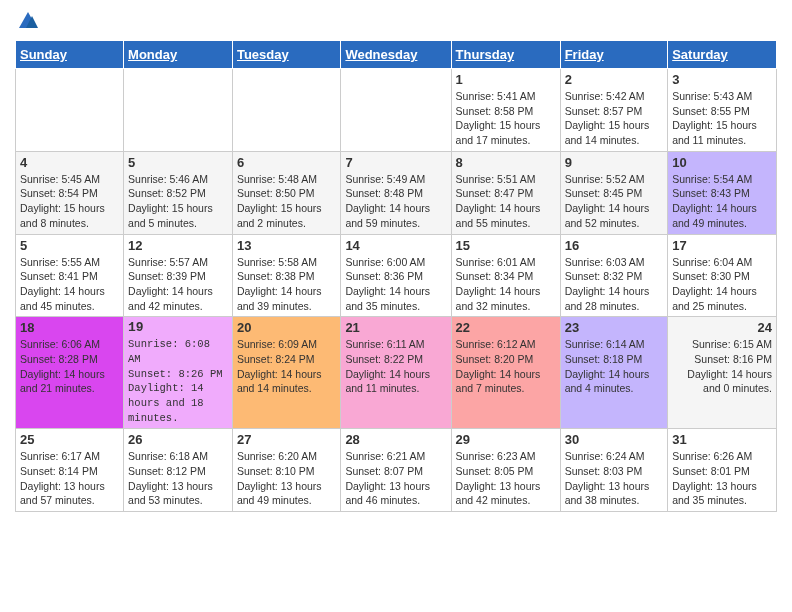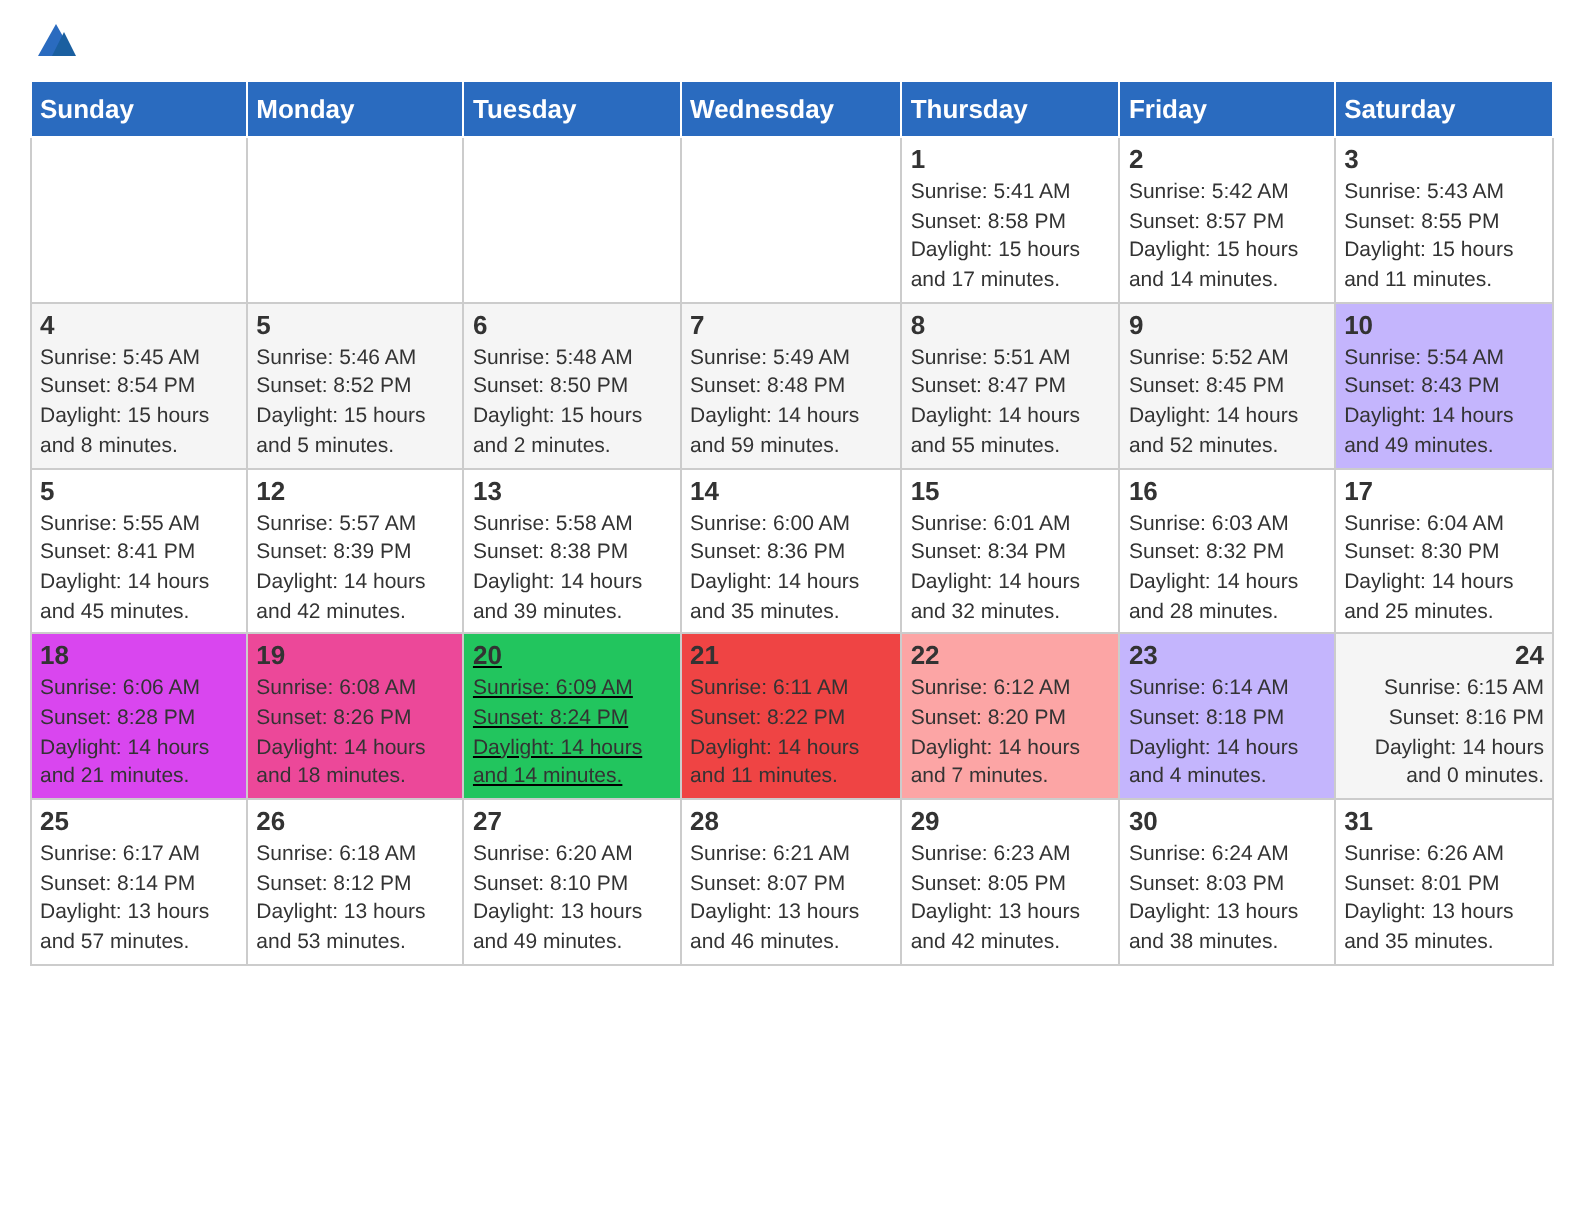--- a/index.html
+++ b/index.html
@@ -51,20 +51,21 @@
       border-collapse: collapse;
       font-size: 11px;
     }
     .calendar-table th {
       background-color: #2a6bbf;
       color: #fff;
       padding: 6px 4px;
       text-align: left;
       font-size: 13px;
       border: 1px solid #fff;
+      text-decoration: underline;
     }
     .calendar-table td {
       border: 1px solid #ccc;
       vertical-align: top;
       padding: 3px 4px;
       height: 80px;
       width: 113px;
       background: #fff;
     }
     .calendar-table tr:nth-child(even) td {
@@ -205,29 +206,29 @@
         <td>
           <div class="day-number">17</div>
           <div class="day-info">Sunrise: 6:04 AM<br>Sunset: 8:30 PM<br>Daylight: 14 hours and 25 minutes.</div>
         </td>
       </tr>
       <tr>
         <td style="background: #d946ef;">
           <div class="day-number">18</div>
           <div class="day-info">Sunrise: 6:06 AM<br>Sunset: 8:28 PM<br>Daylight: 14 hours and 21 minutes.</div>
         </td>
-        <td style="background: #ec4899;">
+        <td style="background: #f0abfc; font-family: Liberation Mono, monospace;">
           <div class="day-number">19</div>
           <div class="day-info">Sunrise: 6:08 AM<br>Sunset: 8:26 PM<br>Daylight: 14 hours and 18 minutes.</div>
         </td>
-        <td style="background: #22c55e; text-decoration: underline;">
+        <td style="background: #fdba74;">
           <div class="day-number">20</div>
           <div class="day-info">Sunrise: 6:09 AM<br>Sunset: 8:24 PM<br>Daylight: 14 hours and 14 minutes.</div>
         </td>
-        <td style="background: #ef4444; margin-top: 24px;">
+        <td style="background: #f9a8d4; margin-top: 24px;">
           <div class="day-number">21</div>
           <div class="day-info">Sunrise: 6:11 AM<br>Sunset: 8:22 PM<br>Daylight: 14 hours and 11 minutes.</div>
         </td>
         <td style="background: #fca5a5;">
           <div class="day-number">22</div>
           <div class="day-info">Sunrise: 6:12 AM<br>Sunset: 8:20 PM<br>Daylight: 14 hours and 7 minutes.</div>
         </td>
         <td style="background: #c4b5fd;">
           <div class="day-number">23</div>
           <div class="day-info">Sunrise: 6:14 AM<br>Sunset: 8:18 PM<br>Daylight: 14 hours and 4 minutes.</div>

